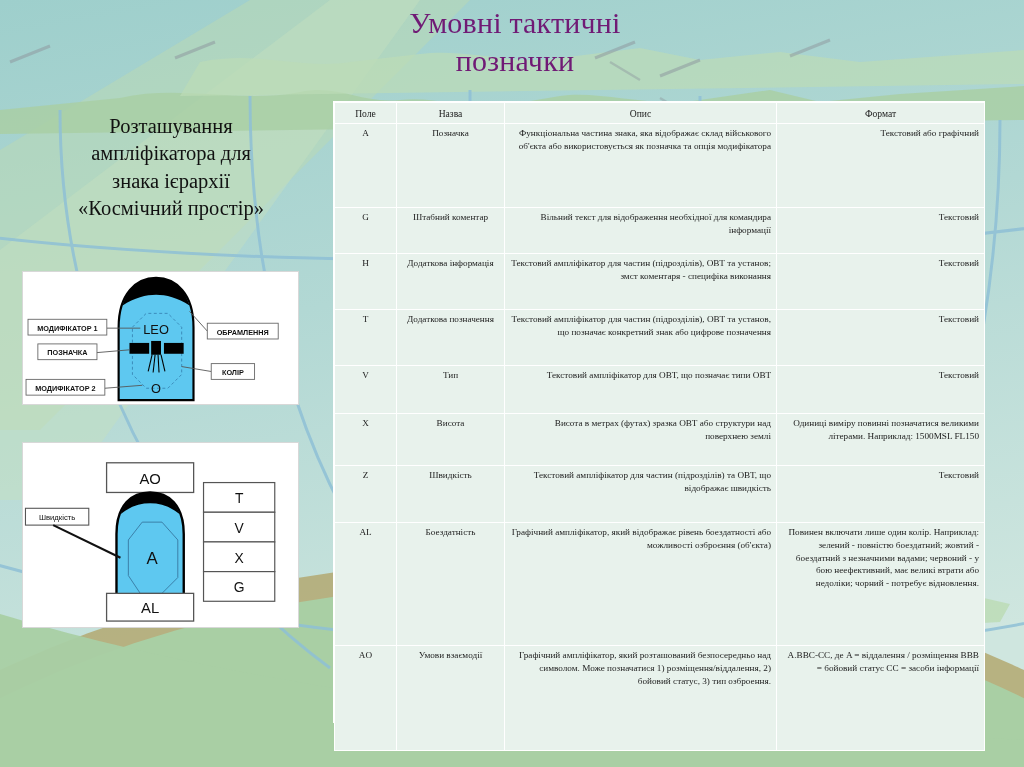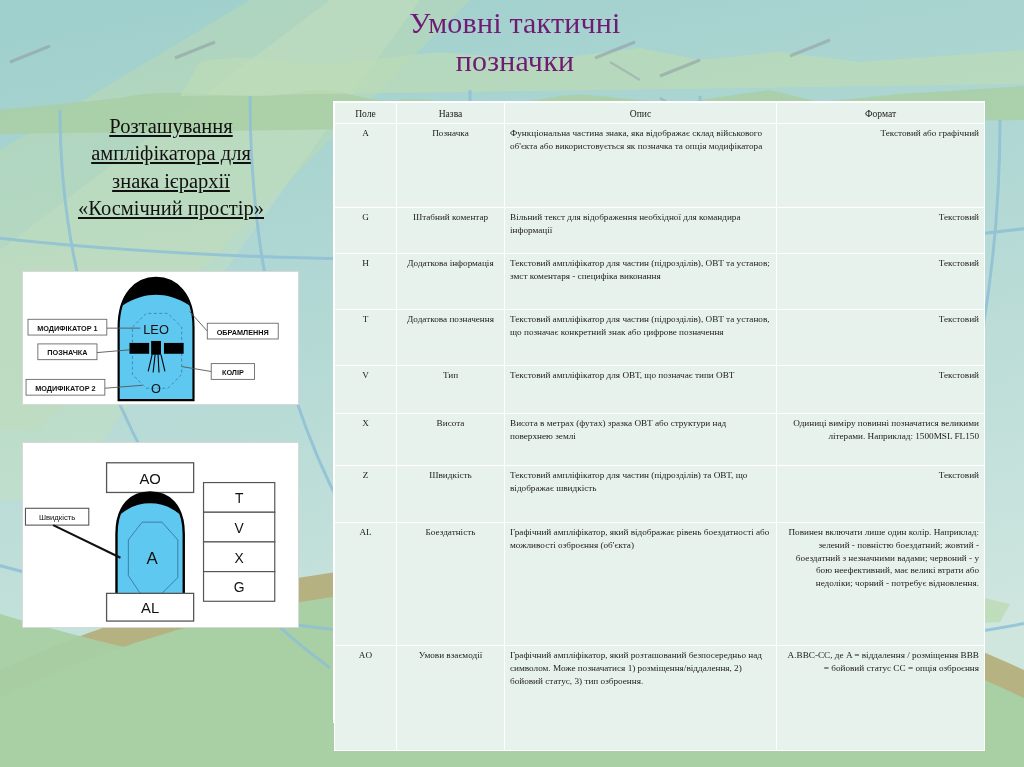--- a/index.html
+++ b/index.html
@@ -35,21 +35,20 @@
     position: absolute;
     left: 26px; top: 113px;
     width: 290px;
     text-align: center;
     font-size: 20.5px;
     line-height: 1.33;
     color: #111;
   }
   #left-heading span.l {
     display: block;
-    text-decoration: underline;
     text-underline-offset: 2px;
   }
 
   
   .figure {
     position: absolute;
     background: #ffffff;
     border: 1px solid #d8d8d8;
     overflow: hidden;
   }
@@ -82,21 +81,21 @@
   }
   #amp-table th {
     text-align: center;
     font-weight: normal;
     font-size: 9.6px;
     padding: 4px 4px 3px 4px;
     height: 18px;
   }
   .c-field  { width: 62px;  text-align: center; }
   .c-name   { width: 108px; text-align: center; margin-top: 20px; }
-  .c-desc   { width: 272px; text-align: left; }
+  .c-desc   { width: 272px; text-align: right; }
   .c-format { width: 208px; text-align: right; }
   td.c-desc { padding-left: 8px; padding-right: 6px; }
   td.c-format { padding-left: 7px; padding-right: 7px; }
 </style>
 </head>
 <body>
 
 <div id="slide">
 
   <svg id="bg-svg" viewBox="0 0 1024 767" preserveAspectRatio="none">
@@ -321,19 +320,19 @@
           <tr style="height: 123px;">
             <td class="c-field">AL</td>
             <td class="c-name">Боездатність</td>
             <td class="c-desc">Графічний ампліфікатор, який відображає рівень боездатності або можливості озброєння (об'єкта)</td>
             <td class="c-format">Повинен включати лише один колір. Наприклад: зелений - повністю боездатний; жовтий - боездатний з незначними вадами; червоний - у бою неефективний, має великі втрати або недоліки; чорний - потребує відновлення.</td>
           </tr>
           <tr style="height: 105px;">
             <td class="c-field">AO</td>
             <td class="c-name">Умови взаємодії</td>
             <td class="c-desc">Графічний ампліфікатор, який розташований безпосередньо над символом. Може позначатися 1) розміщення/віддалення, 2) бойовий статус, 3) тип озброення.</td>
-            <td class="c-format">A.BBC-CC, де A = віддалення / розміщення BBB = бойовий статус CC = опція озброєння</td>
+            <td class="c-format">A.BBC-CC, де A = віддалення / розміщення BBB = бойовий статус CC = засоби інформації</td>
           </tr>
         </tbody>
     </table>
   </div>
 
 </div>
 
 </body></html>

